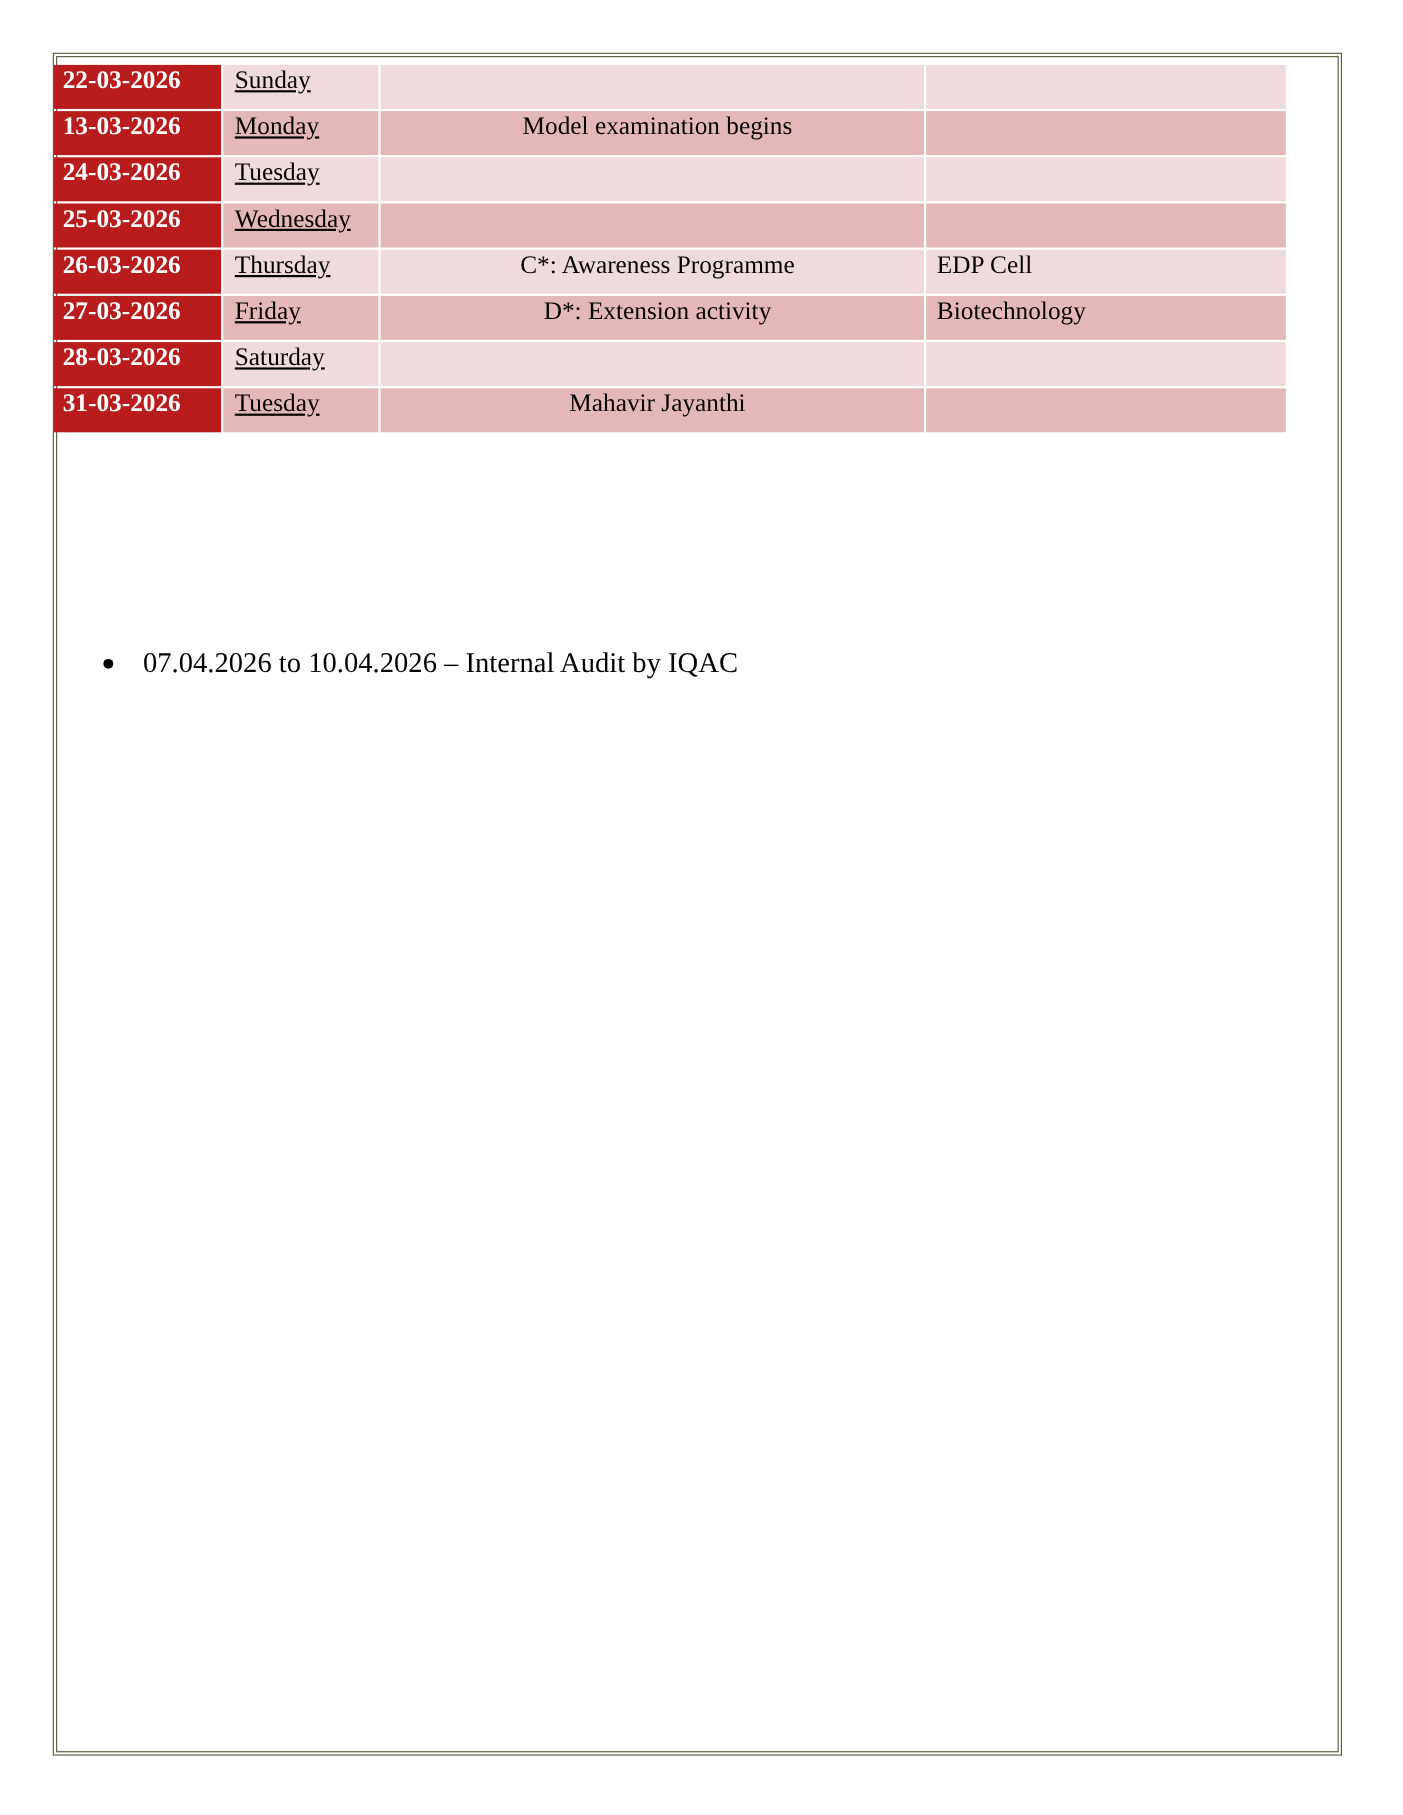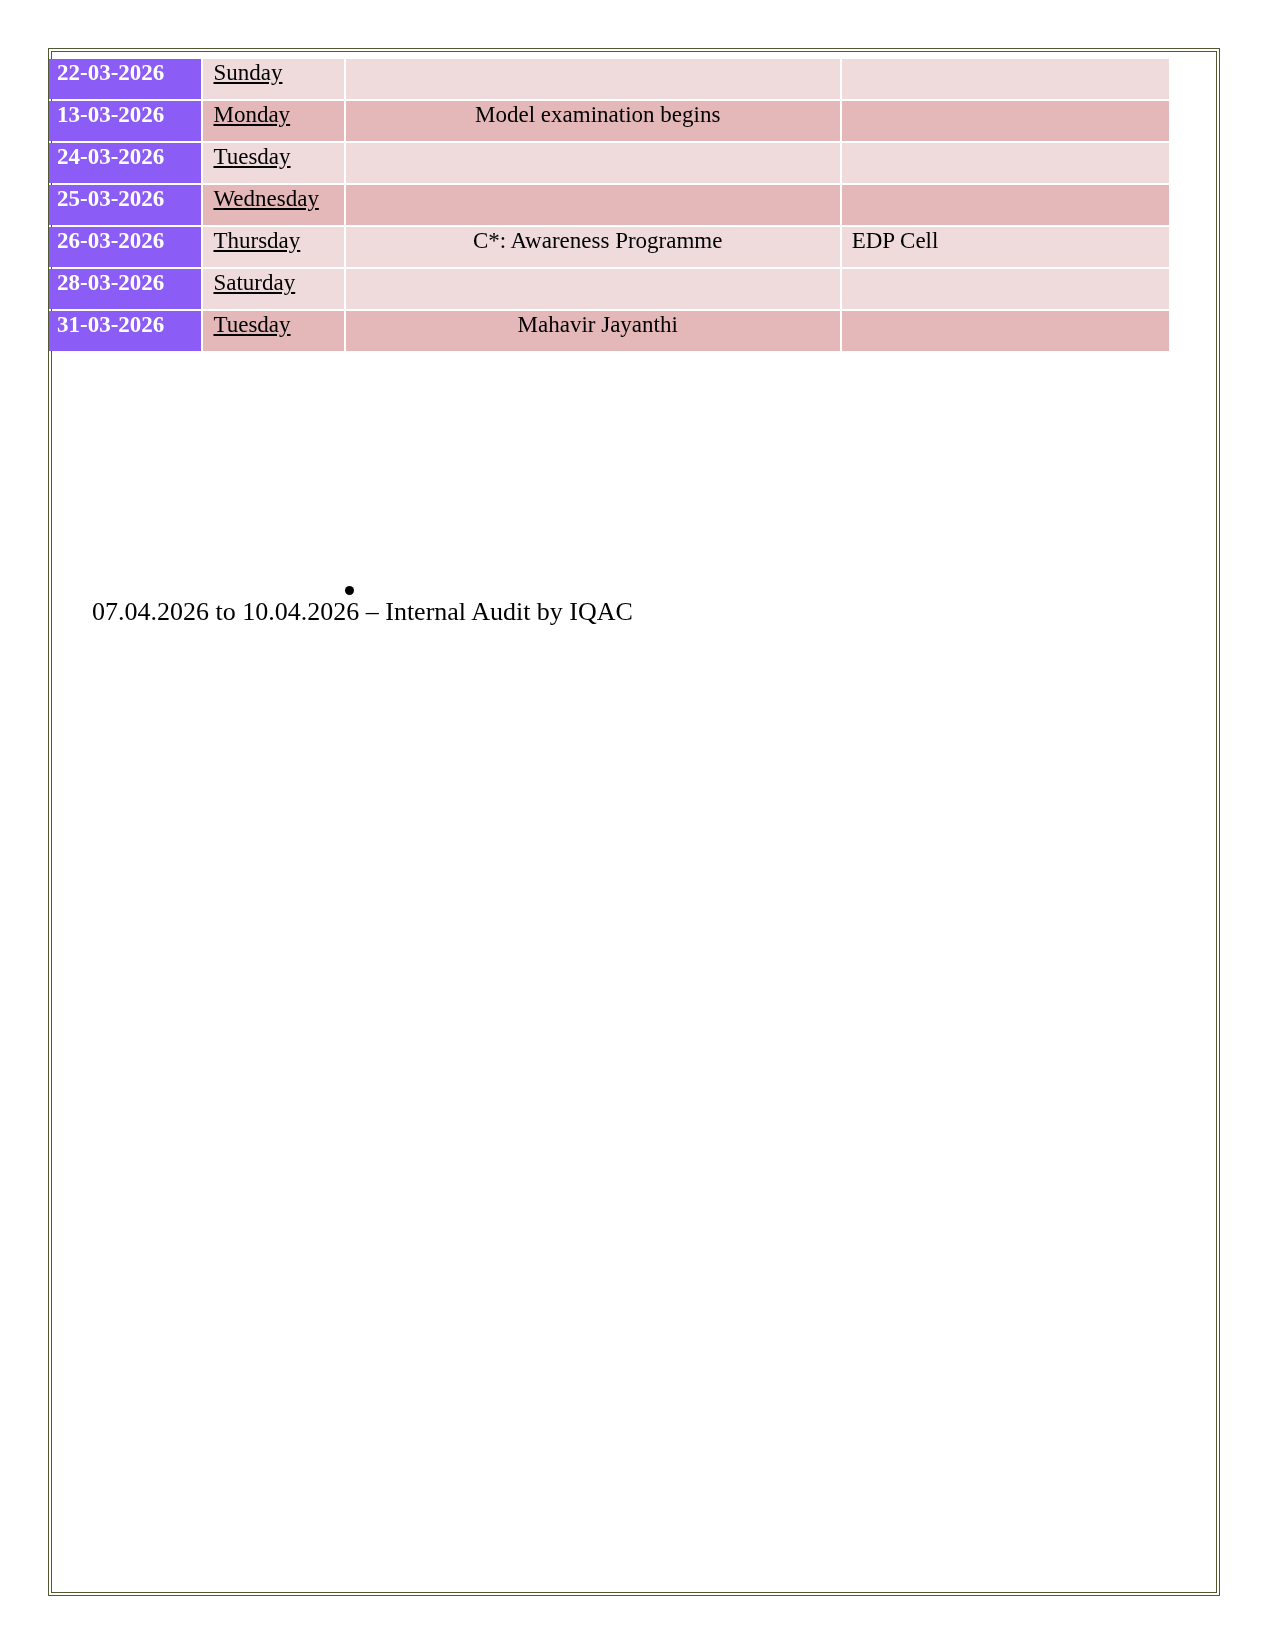--- a/index.html
+++ b/index.html
@@ -38,21 +38,21 @@
     height: 40px;
     padding: 0 0 0 10px;
     font-size: 23px;
     vertical-align: top;
     line-height: 28px;
     padding-top: 0px;
     box-sizing: border-box;
   }
   .schedule td.date {
     width: 150px;
-    background: #8b5cf6;
+    background: #b91c1c;
     color: #ffffff;
     font-weight: bold;
     padding-left: 8px;
   }
   .schedule td.day { width: 138px; text-decoration: underline; }
   .schedule td.event { width: 486px; text-align: center; }
   .schedule td.dept { width: 322px; margin-left: 48px; }
   .schedule tr.light td.day,
   .schedule tr.light td.event,
   .schedule tr.light td.dept { background: #efdbdb; }
@@ -66,21 +66,20 @@
     top: 586px;
     margin: 0;
     padding: 0;
     list-style: none;
   }
   .notes li {
     font-size: 26px;
     line-height: 34px;
     display: flex;
     align-items: center;
-    flex-direction: column;
   }
   .bullet {
     display: inline-block;
     width: 9px;
     height: 9px;
     border-radius: 50%;
     background: #000;
     margin-right: 27px;
     margin-left: 2px;
   }
@@ -115,20 +114,26 @@
       <td class="day">Wednesday</td>
       <td class="event"></td>
       <td class="dept"></td>
     </tr>
     <tr class="light">
       <td class="date">26-03-2026</td>
       <td class="day">Thursday</td>
       <td class="event">C*: Awareness Programme</td>
       <td class="dept">EDP Cell</td>
     </tr>
+    <tr class="dark">
+      <td class="date">27-03-2026</td>
+      <td class="day">Friday</td>
+      <td class="event">D*: Extension activity</td>
+      <td class="dept">Biotechnology</td>
+    </tr>
     <tr class="light">
       <td class="date">28-03-2026</td>
       <td class="day">Saturday</td>
       <td class="event"></td>
       <td class="dept"></td>
     </tr>
     <tr class="dark">
       <td class="date">31-03-2026</td>
       <td class="day">Tuesday</td>
       <td class="event">Mahavir Jayanthi</td>

